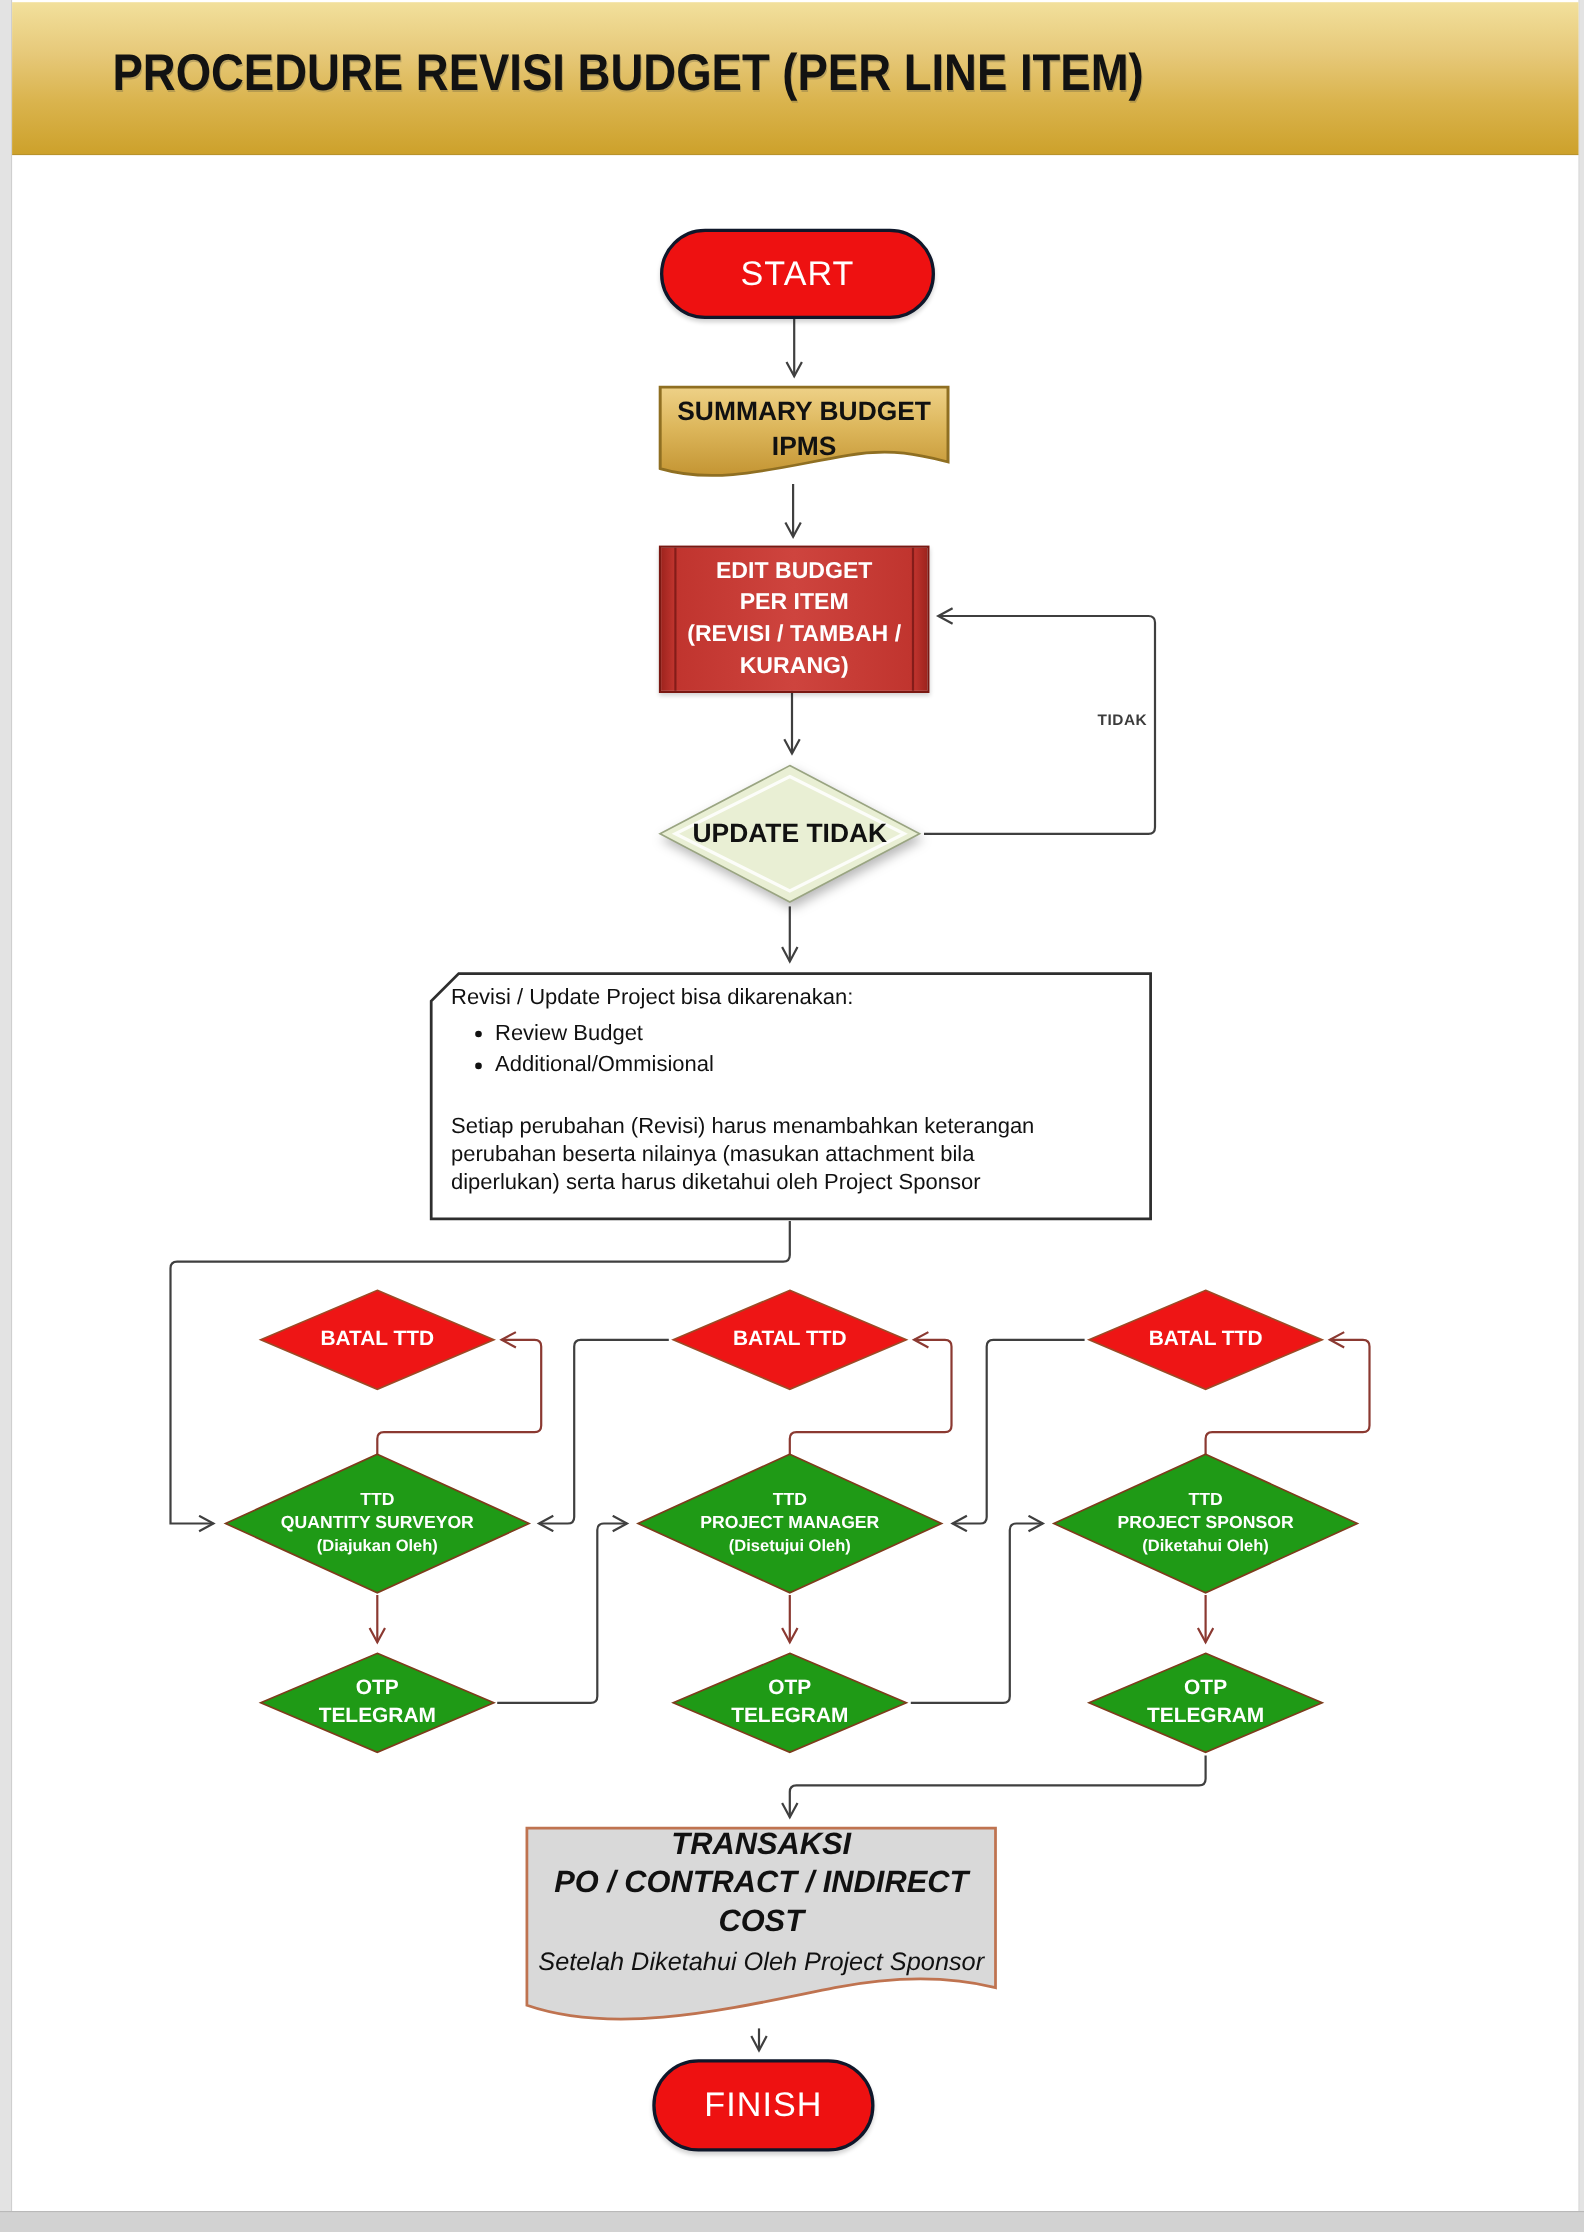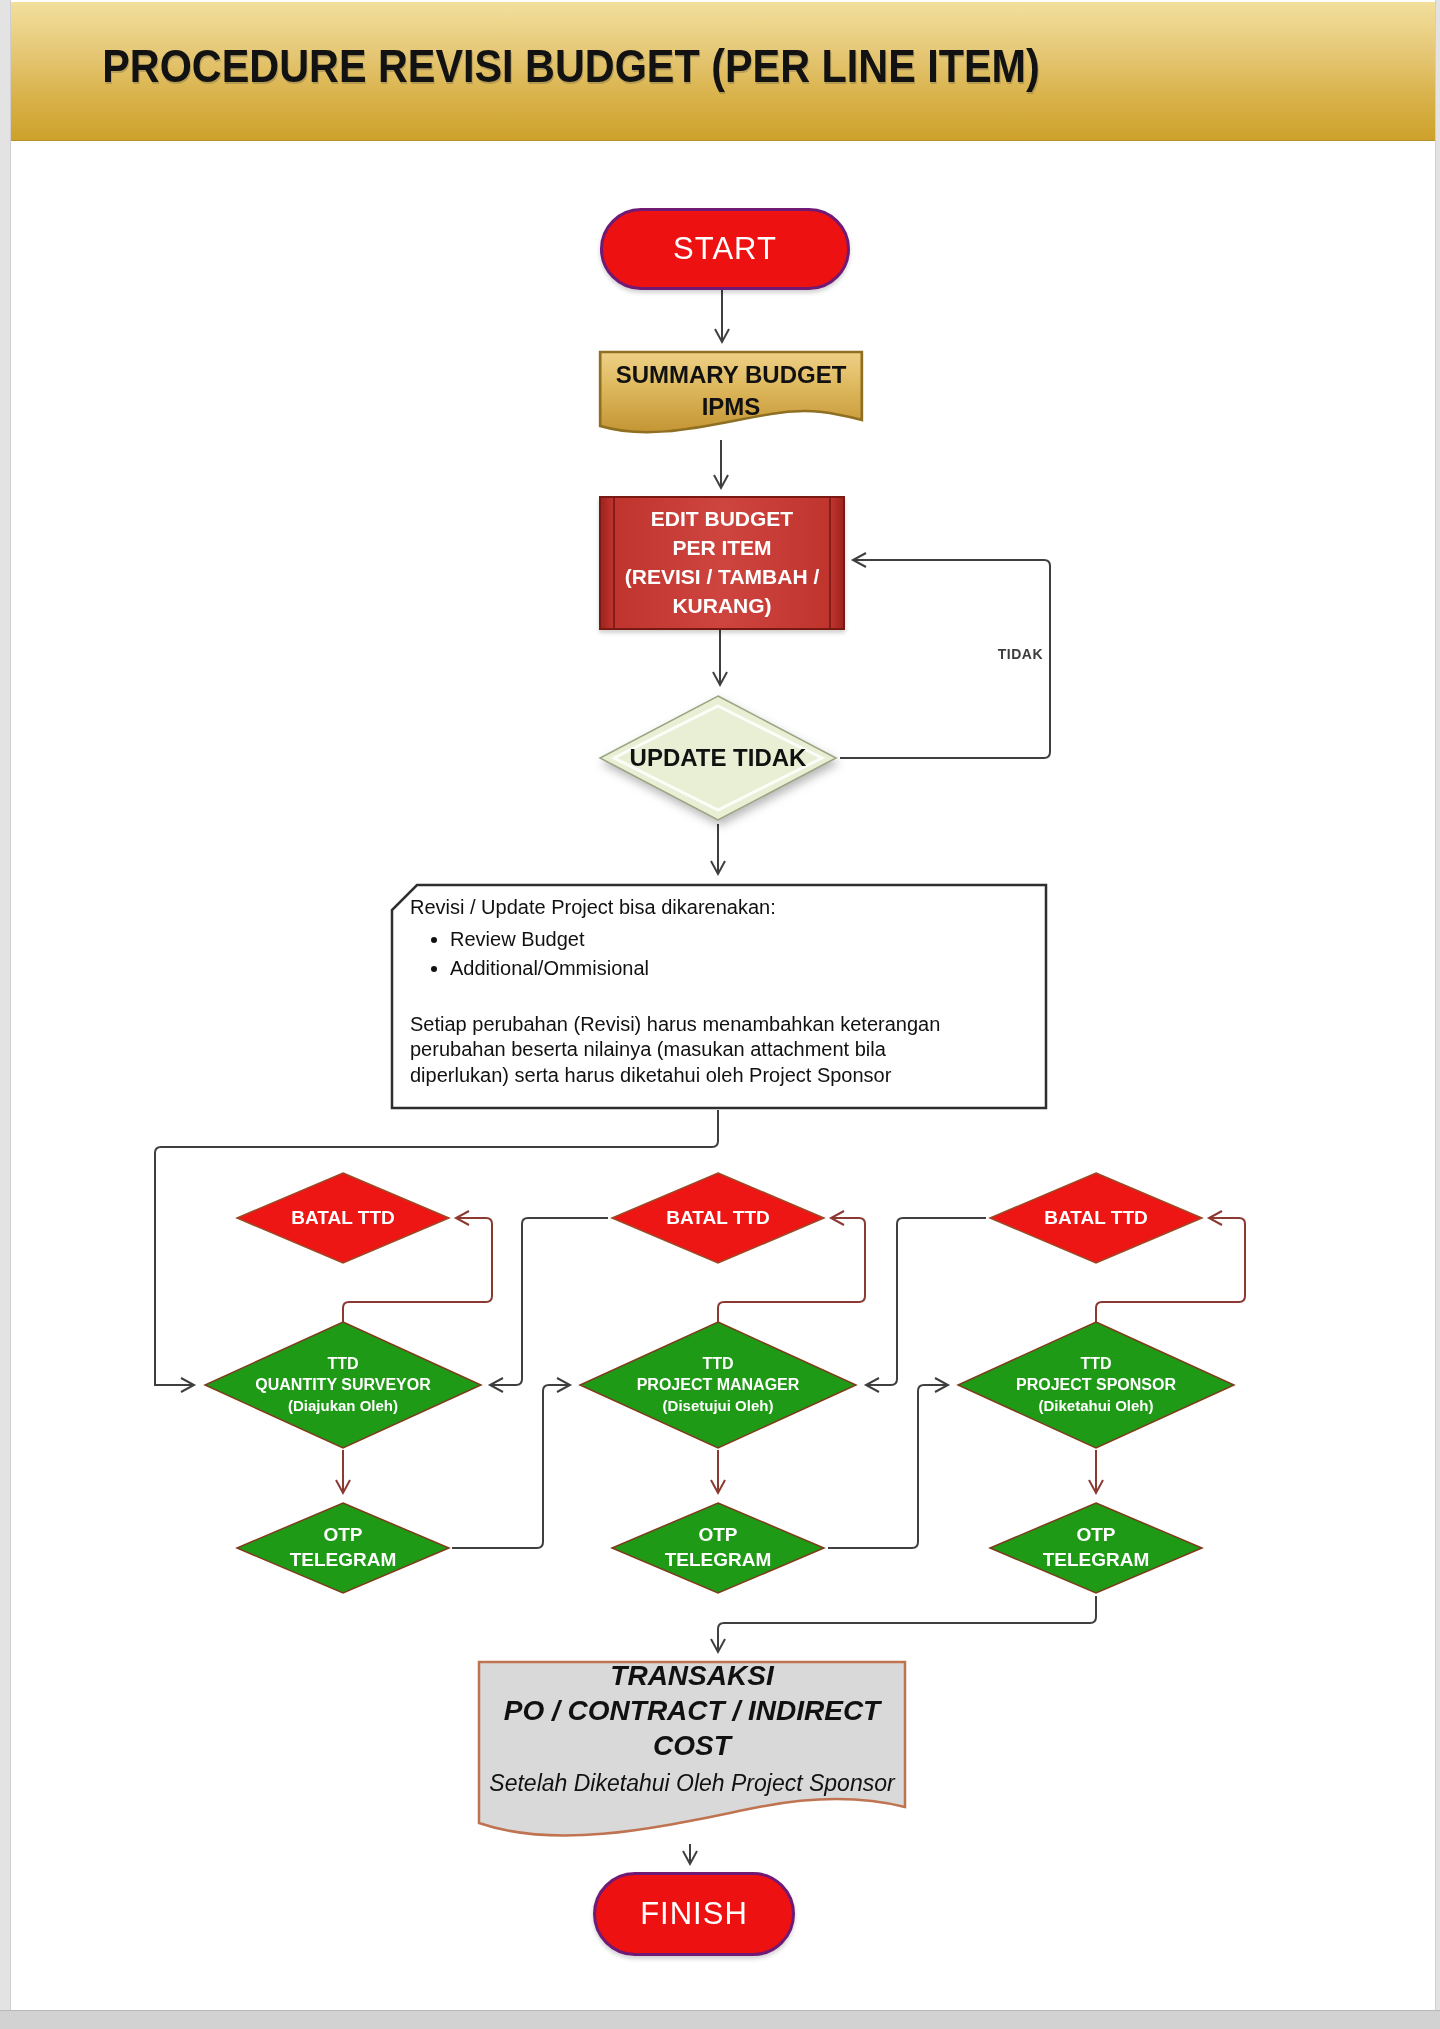--- a/index.html
+++ b/index.html
@@ -29,21 +29,21 @@
     white-space:nowrap;
   }
   svg.layer{position:absolute;left:0;top:0;width:1440px;height:2029px;overflow:visible;}
   .node{position:absolute;}
   .node > svg{position:absolute;left:0;top:0;width:100%;height:100%;overflow:visible;}
   .lbl{
     position:absolute;inset:0;display:flex;flex-direction:column;
     align-items:center;justify-content:center;text-align:center;line-height:1.25;
   }
   .stadium{
-    background:#ee1111;border:3px solid #701a75;border-radius:42px;
+    background:#ee1111;border:3px solid #0f172a;border-radius:42px;
     box-shadow:0 3px 4px rgba(0,0,0,.18);
   }
   .stadium .lbl{color:#ffffff;font-size:31px;letter-spacing:1px;}
   .predef{
     background:linear-gradient(90deg,#9e241e 0%,#c0342e 5%,#ce443e 50%,#c0342e 95%,#9e241e 100%);
     border:2px solid #7a1812;box-shadow:0 3px 4px rgba(0,0,0,.18);
   }
   .predef .pp-line{position:absolute;top:0;bottom:0;width:2px;background:rgba(60,0,0,.45);}
   .predef .lbl{color:#fff;font-weight:700;font-size:21px;line-height:1.38;}
   .doc-lbl{color:#111;font-weight:700;font-size:24px;line-height:1.3;}

